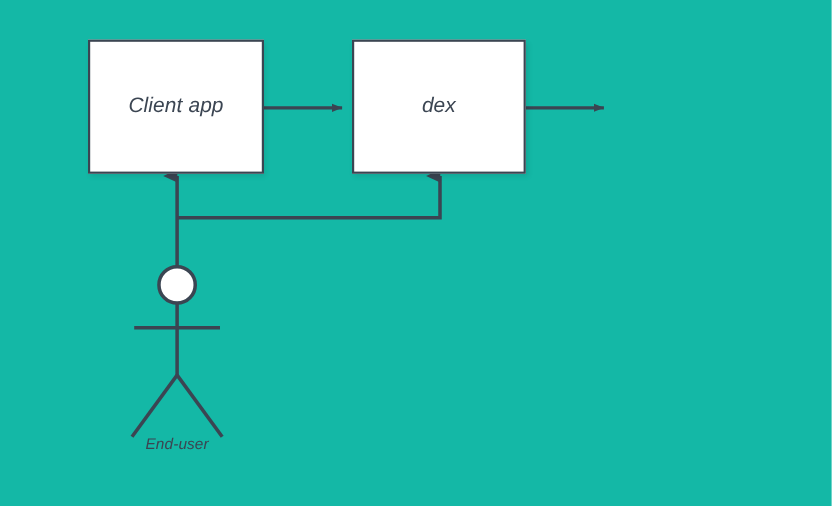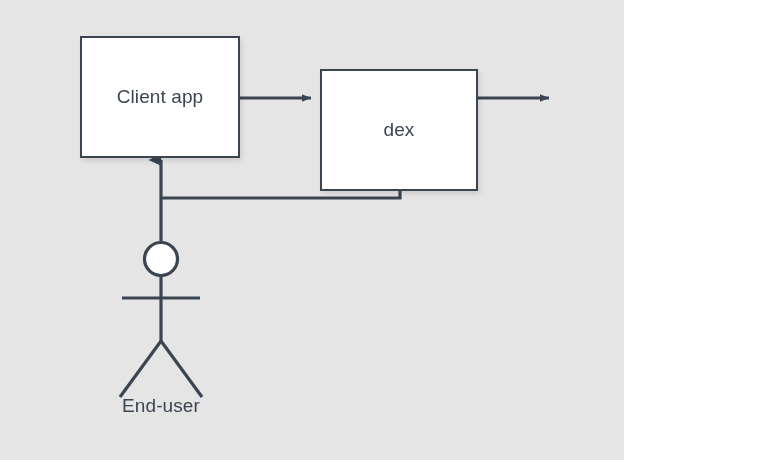--- a/index.html
+++ b/index.html
@@ -9,23 +9,24 @@
   }
   body {
     width: 760px;
     height: 460px;
     background: #ffffff;
     font-family: "Liberation Sans", sans-serif;
     overflow: hidden;
   }
   #diagram-canvas {
     position: relative;
-    width: 624px;
+    width: 756px;
     height: 460px;
-    background: #e5e5e5;
+    background: #14b8a6;
+    font-style: italic;
   }
   #diagram-svg {
     position: absolute;
     left: 0;
     top: 0;
     width: 760px;
     height: 460px;
     display: block;
   }
   .node-box {
@@ -49,41 +50,40 @@
     left: 80px;
     top: 36px;
     width: 160px;
     height: 122px;
   }
   #node-dex {
     left: 320px;
     top: 36px;
     width: 158px;
     height: 122px;
-    margin-top: 33px;
   }
   #node-upstream-idp {
     left: 558px;
     top: 36px;
     width: 162px;
     height: 122px;
   }
   .node-label {
     display: block;
     padding: 0 8px;
     white-space: pre-line;
   }
   #actor-label {
     position: absolute;
     left: 61px;
     top: 395px;
     width: 200px;
     text-align: center;
     color: #3b4552;
-    font-size: 19px;
+    font-size: 14px;
     font-family: "Liberation Sans", sans-serif;
     letter-spacing: 0.1px;
     z-index: 4;
   }
 </style>
 </head>
 <body>
 
 <div id="diagram-canvas">
 

